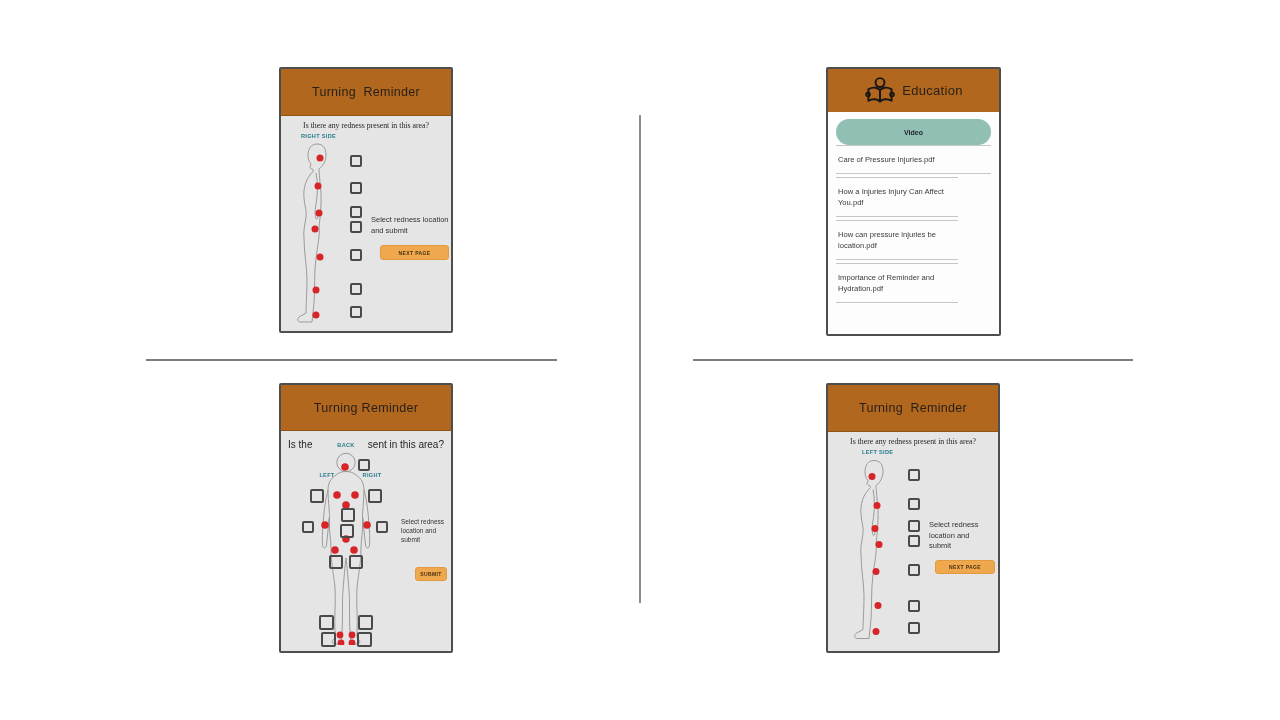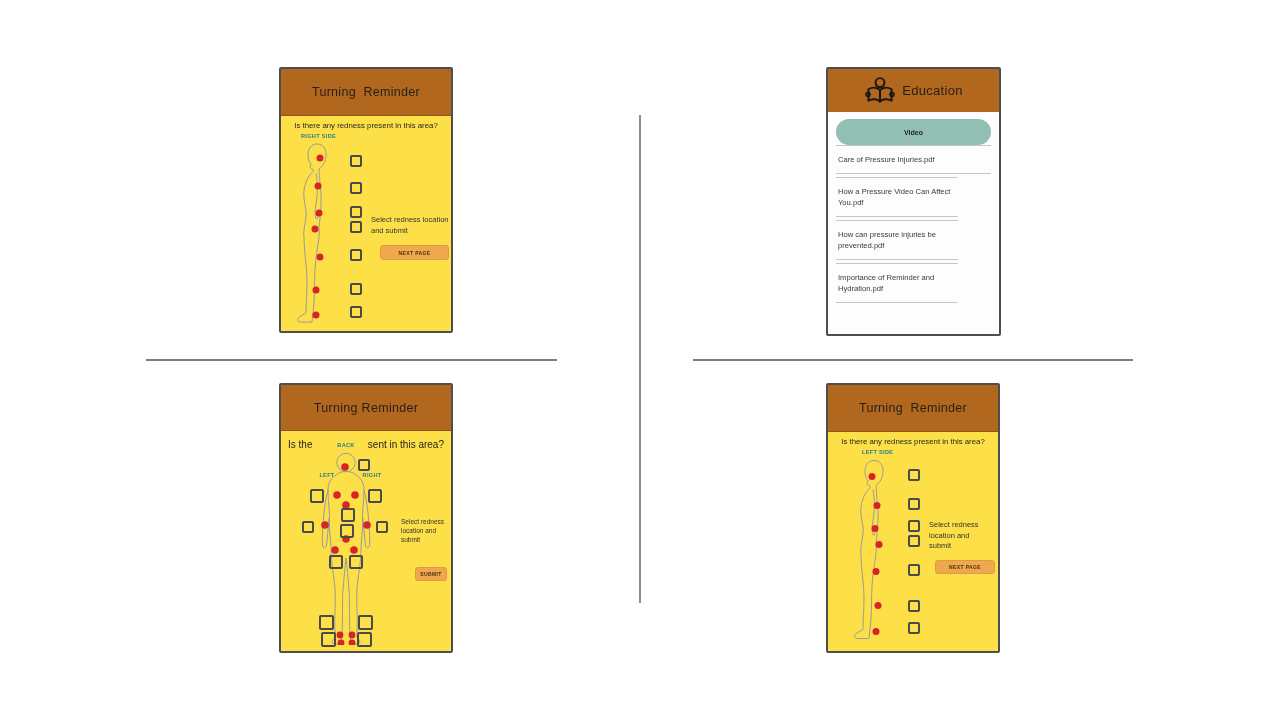--- a/index.html
+++ b/index.html
@@ -10,31 +10,31 @@
   .canvas{position:absolute;inset:0;}
 
   
   .vline{position:absolute;left:639px;top:115px;width:2px;height:488px;background:#8c8c8c;}
   .hline{position:absolute;top:359px;height:2px;background:#7d7d7d;}
   .hline.left{left:146px;width:411px;}
   .hline.right{left:693px;width:440px;}
 
   
   .phone{
-    position:absolute;background:#fde047;border:2px solid #4e4e4e;border-radius:2px;
+    position:absolute;background:#e5e5e5;border:2px solid #4e4e4e;border-radius:2px;
     overflow:hidden;box-sizing:border-box;
   }
   .phone-header{
     position:absolute;left:0;top:0;right:0;height:43px;background:#b2671f;
     display:flex;align-items:center;justify-content:center;gap:6px;
     border-bottom:1px solid #8f5517;
   }
   .app-title{font-size:12.5px;color:#261f17;white-space:pre;letter-spacing:.3px;}
 
-  .question{position:absolute;left:0;right:0;text-align:center;font-size:7.8px;color:#1f1f1f;}
+  .question{position:absolute;left:0;right:0;text-align:center;font-size:7.8px;color:#1f1f1f;font-family:Liberation Serif, serif;}
   .q-part{position:absolute;font-size:10px;color:#1f1f1f;}
   .side-label{position:absolute;font-size:5.6px;font-weight:bold;color:#2b7d8c;letter-spacing:.3px;}
   .region-label{position:absolute;font-size:5.6px;font-weight:bold;color:#2b7d8c;letter-spacing:.3px;text-align:center;}
 
   .cb{
     position:absolute;width:12px;height:12px;border:2px solid #4a4a4a;border-radius:2px;
     background:transparent;box-sizing:border-box;cursor:pointer;
   }
   .cb.big{width:14px;height:14px;}
   .cb.foot{width:15px;height:15px;}
@@ -120,22 +120,22 @@
         <path d="M18,15 L18,28" stroke="#161616" stroke-width="2.2" fill="none"></path>
         <circle cx="4.5" cy="20" r="2.2" fill="none" stroke="#161616" stroke-width="1.8"></circle>
         <circle cx="31.5" cy="20" r="2.2" fill="none" stroke="#161616" stroke-width="1.8"></circle>
       </svg>
       <span class="app-title" style="font-size:13px;">Education</span>
     </div>
     <div class="edu-body">
       <button class="video-pill">Video</button>
       <div class="edu-list">
         <div class="edu-row">Care of Pressure Injuries.pdf</div>
-        <div class="edu-row" style="width:118px;">How a Pressure Video Can Affect You.pdf</div>
-        <div class="edu-row" style="width:118px;">How can pressure injuries be prevented.pdf</div>
+        <div class="edu-row" style="width:118px;">How a Injuries Injury Can Affect You.pdf</div>
+        <div class="edu-row" style="width:118px;">How can pressure injuries be location.pdf</div>
         <div class="edu-row" style="width:118px;">Importance of Reminder and Hydration.pdf</div>
       </div>
     </div>
   </div>
 
   <div class="phone" style="left:279px;top:383px;width:174px;height:270px;">
     <div class="phone-header" style="height:45px;">
       <span class="app-title">Turning Reminder</span>
     </div>
     <span class="q-part" style="left:7px;top:54px;">Is the</span>

